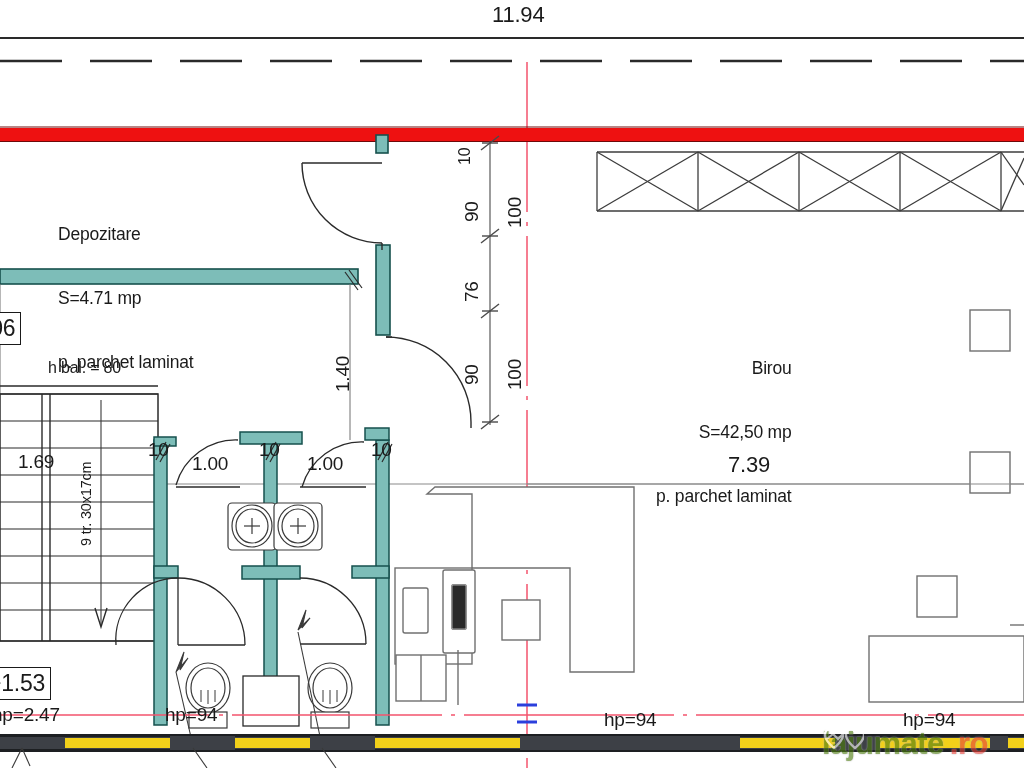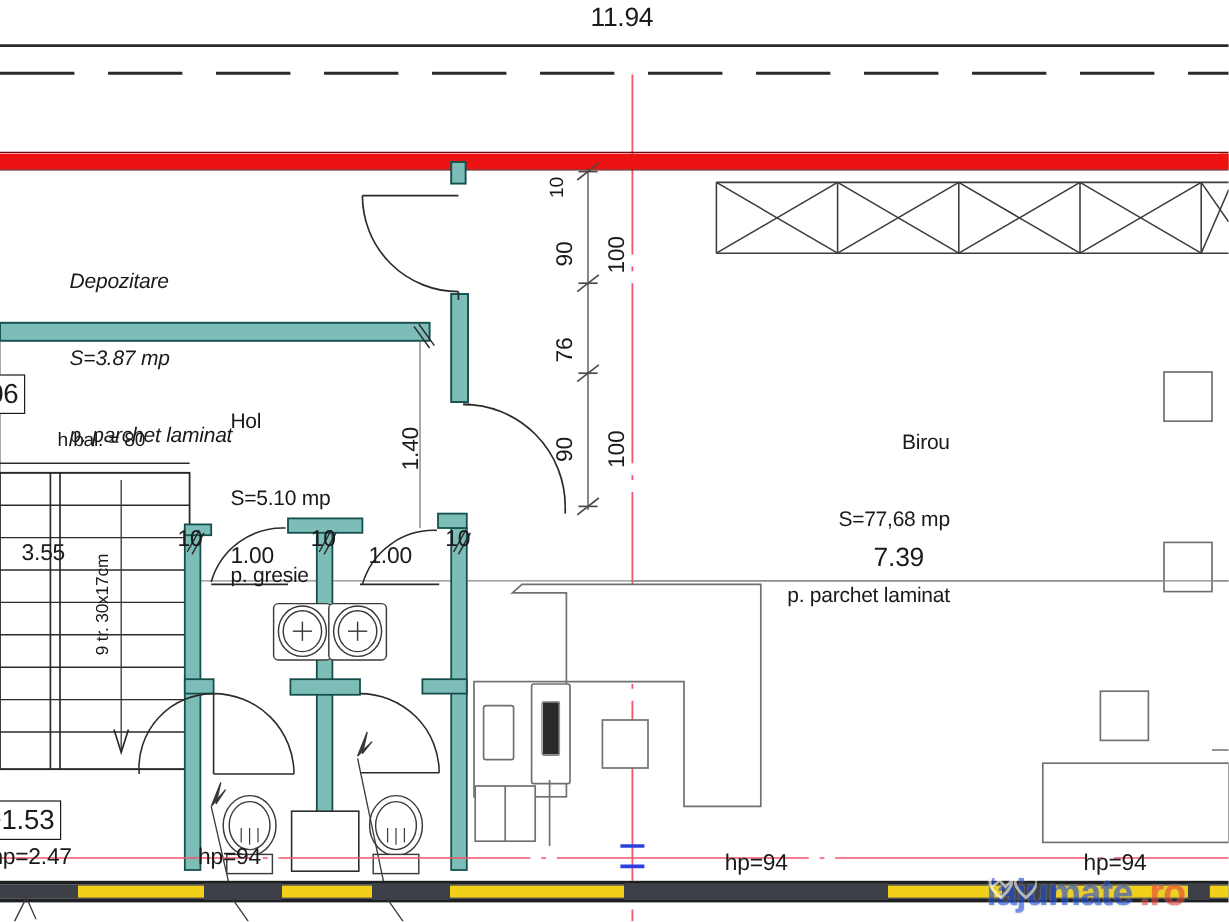--- a/index.html
+++ b/index.html
@@ -66,21 +66,21 @@
     position: absolute;
     display: flex;
     align-items: center;
     gap: 6px;
     opacity: 0.62;
     pointer-events: none;
   }
   .wm-text {
     font-size: 31px;
     font-weight: bold;
-    color: #1d4ed8;
+    color: #4d7c0f;
     text-shadow: 0 0 1px #9a9a9a, 0 0 2px #b5b5b5;
     letter-spacing: -0.5px;
   }
   .wm-ro { color: #e8423a; text-align: right; }
 </style>
 </head>
 <body>
 
 <div id="plan">
 
@@ -335,55 +335,50 @@
     </g>
 
     <g>
       <line x1="527" y1="484" x2="1024" y2="484" stroke="#8a8a8a" stroke-width="1.1"></line>
     </g>
 
   </svg>
 
   <div class="lbl dim-big" style="left:492px; top:2px;">11.94</div>
 
-  <div class="lbl room-label" style="left:58px; top:181px;font-style:italic;">
+  <div class="lbl room-label" style="left:58px; top:181px;">
     <span class="ln">Depozitare</span>
-    <span class="ln">S=3.87 mp</span>
+    <span class="ln">S=4.71 mp</span>
     <span class="ln">p. parchet laminat</span>
   </div>
 
-  <div class="lbl room-label" style="left:192px; top:298px;">
-    <span class="ln">Hol</span>
-    <span class="ln">S=5.10 mp</span>
-    <span class="ln">p. gresie</span>
-  </div>
 
   <div class="lbl room-label" style="left:656px; top:315px;text-align:right;">
     <span class="ln">Birou</span>
-    <span class="ln">S=77,68 mp</span>
+    <span class="ln">S=42,50 mp</span>
     <span class="ln">p. parchet laminat</span>
   </div>
 
   <div class="lbl dim-big" style="left:728px; top:452px;">7.39</div>
 
   <div class="lbl dim-small rot90" style="left:455px; top:165px;">10</div>
   <div class="lbl dim-mid rot90" style="left:460px; top:222px;">90</div>
   <div class="lbl dim-mid rot90" style="left:460px; top:302px;">76</div>
   <div class="lbl dim-mid rot90" style="left:460px; top:385px;">90</div>
 
   <div class="lbl dim-mid rot90" style="left:503px; top:228px;">100</div>
   <div class="lbl dim-mid rot90" style="left:503px; top:390px;">100</div>
 
   <div class="lbl dim-mid rot90" style="left:331px; top:392px;">1.40</div>
 
   <div class="lbl boxed" style="left:-22px; top:312px;">.06</div>
 
   <div class="lbl dim-small" style="left:48px; top:358px; font-weight:normal;">h bal. = 80</div>
 
-  <div class="lbl dim-mid" style="left:18px; top:450px;">3.55</div>
+  <div class="lbl dim-mid" style="left:18px; top:450px;">1.69</div>
 
   <div class="lbl dim-tiny rot90" style="left:78px; top:546px;">9 tr. 30x17cm</div>
 
   <div class="lbl boxed" style="left:-18px; top:667px;">+1.53</div>
 
   <div class="lbl dim-mid" style="left:148px; top:438px;">10</div>
   <div class="lbl dim-mid" style="left:192px; top:452px;">1.00</div>
   <div class="lbl dim-mid" style="left:259px; top:438px;">10</div>
   <div class="lbl dim-mid" style="left:307px; top:452px;">1.00</div>
   <div class="lbl dim-mid" style="left:371px; top:438px;">10</div>

